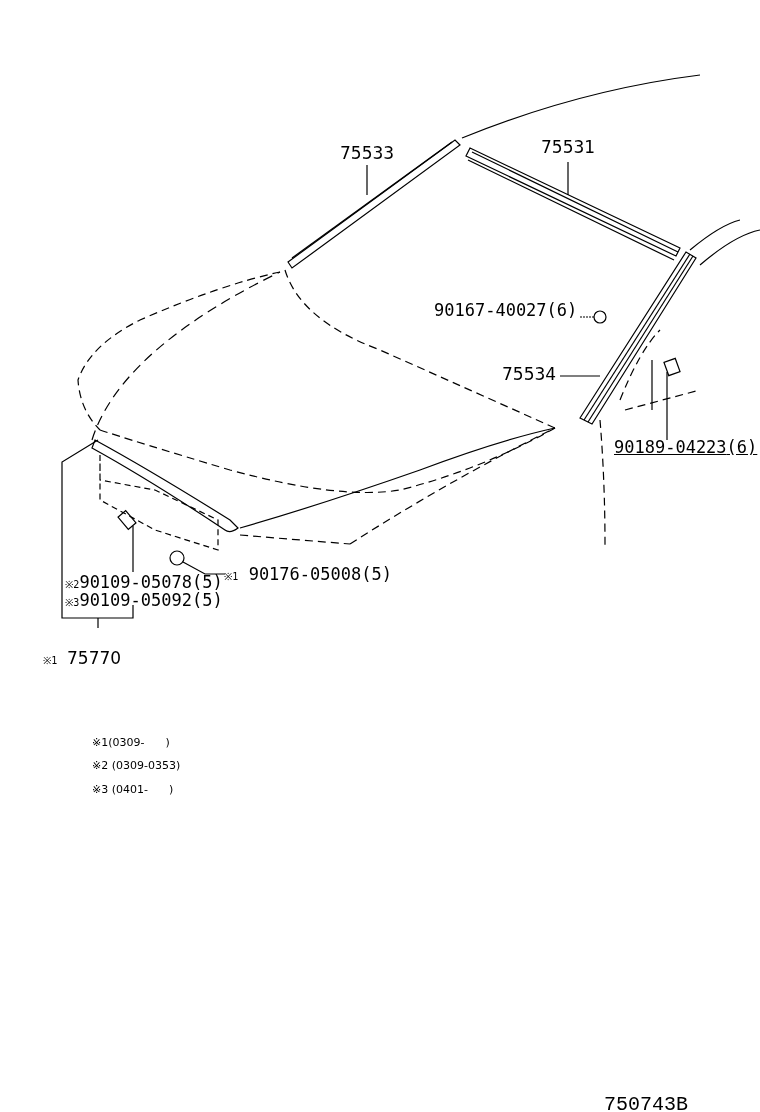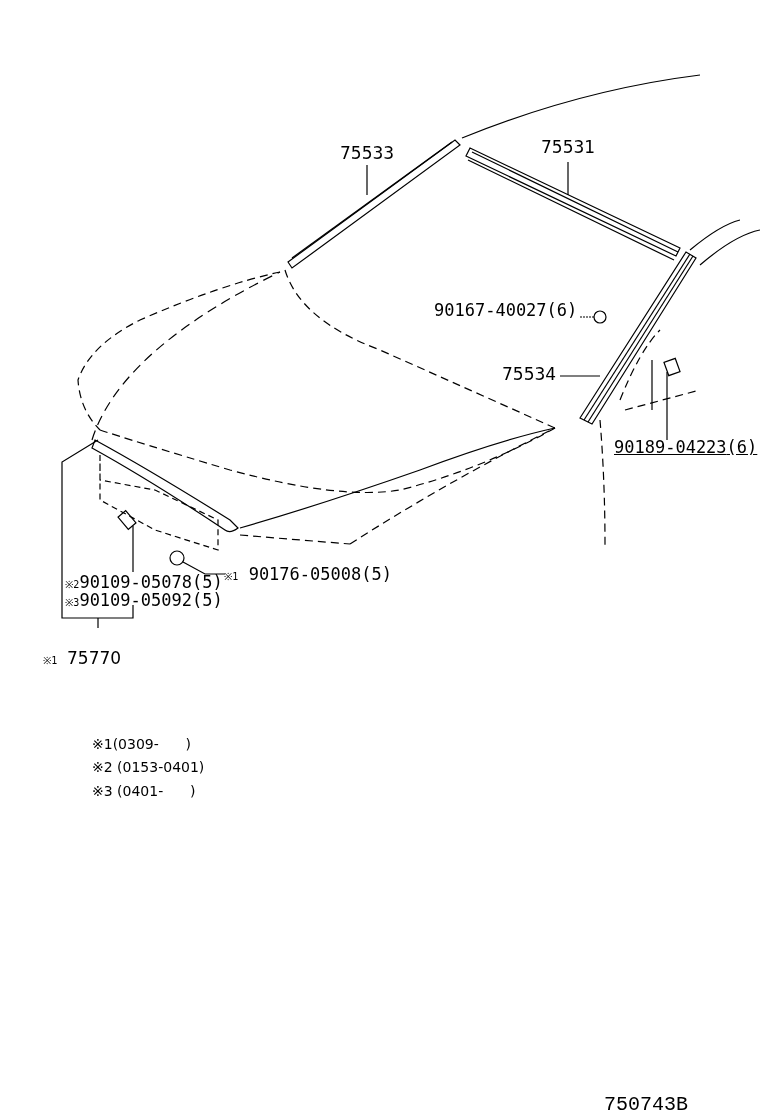--- a/index.html
+++ b/index.html
@@ -2,21 +2,21 @@
 <html><head>
 <meta charset="utf-8">
 <style>
   html, body { margin:0; padding:0; background:#ffffff; }
   body { width:760px; height:1112px; position:relative; overflow:hidden; font-family:"DejaVu Sans Mono", monospace; color:#000; }
   svg.drawing { position:absolute; left:0; top:0; }
   .lbl { position:absolute; white-space:nowrap; color:#000; }
   .pn { font-family:"DejaVu Sans Mono", monospace; font-size:17px; letter-spacing:0px; }
   .big { font-family:"DejaVu Sans", sans-serif; font-size:17px; }
   .mark { font-size:10px; }
-  .note { font-family:"DejaVu Sans", sans-serif; font-size:14px; }
+  .note { font-family:"DejaVu Sans", sans-serif; font-size:11px; }
   .code { font-family:Liberation Mono, monospace; font-size:20px; }
 </style>
 </head>
 <body>
 
 <svg class="drawing" width="760" height="1112" viewBox="0 0 760 1112" fill="none" stroke="#000" stroke-width="1.2">
 
   <path d="M462 138 Q580 90 700 75"></path>
 
   <path d="M690 250 Q720 225 740 220"></path>
@@ -106,20 +106,20 @@
 <div class="lbl" style="left:43px; top:628px;margin-top:20px;">
   <span class="mark">※1</span>
   <span class="big">75770</span>
 </div>
 
 <div>
   <div class="lbl note" style="left:92px; top:736px;">
     <span>※1</span><span style="white-space:pre">(0309-      )</span>
   </div>
   <div class="lbl note" style="left:92px; top:759px;">
-    <span>※2</span> <span>(0153-0401)</span>
+    <span>※2</span> <span>(0309-0353)</span>
   </div>
   <div class="lbl note" style="left:92px; top:783px;">
     <span>※3</span> <span style="white-space:pre">(0401-      )</span>
   </div>
 </div>
 
 <div class="lbl code" style="left:604px; top:1093px;">750743B</div>
 
 </body></html>

